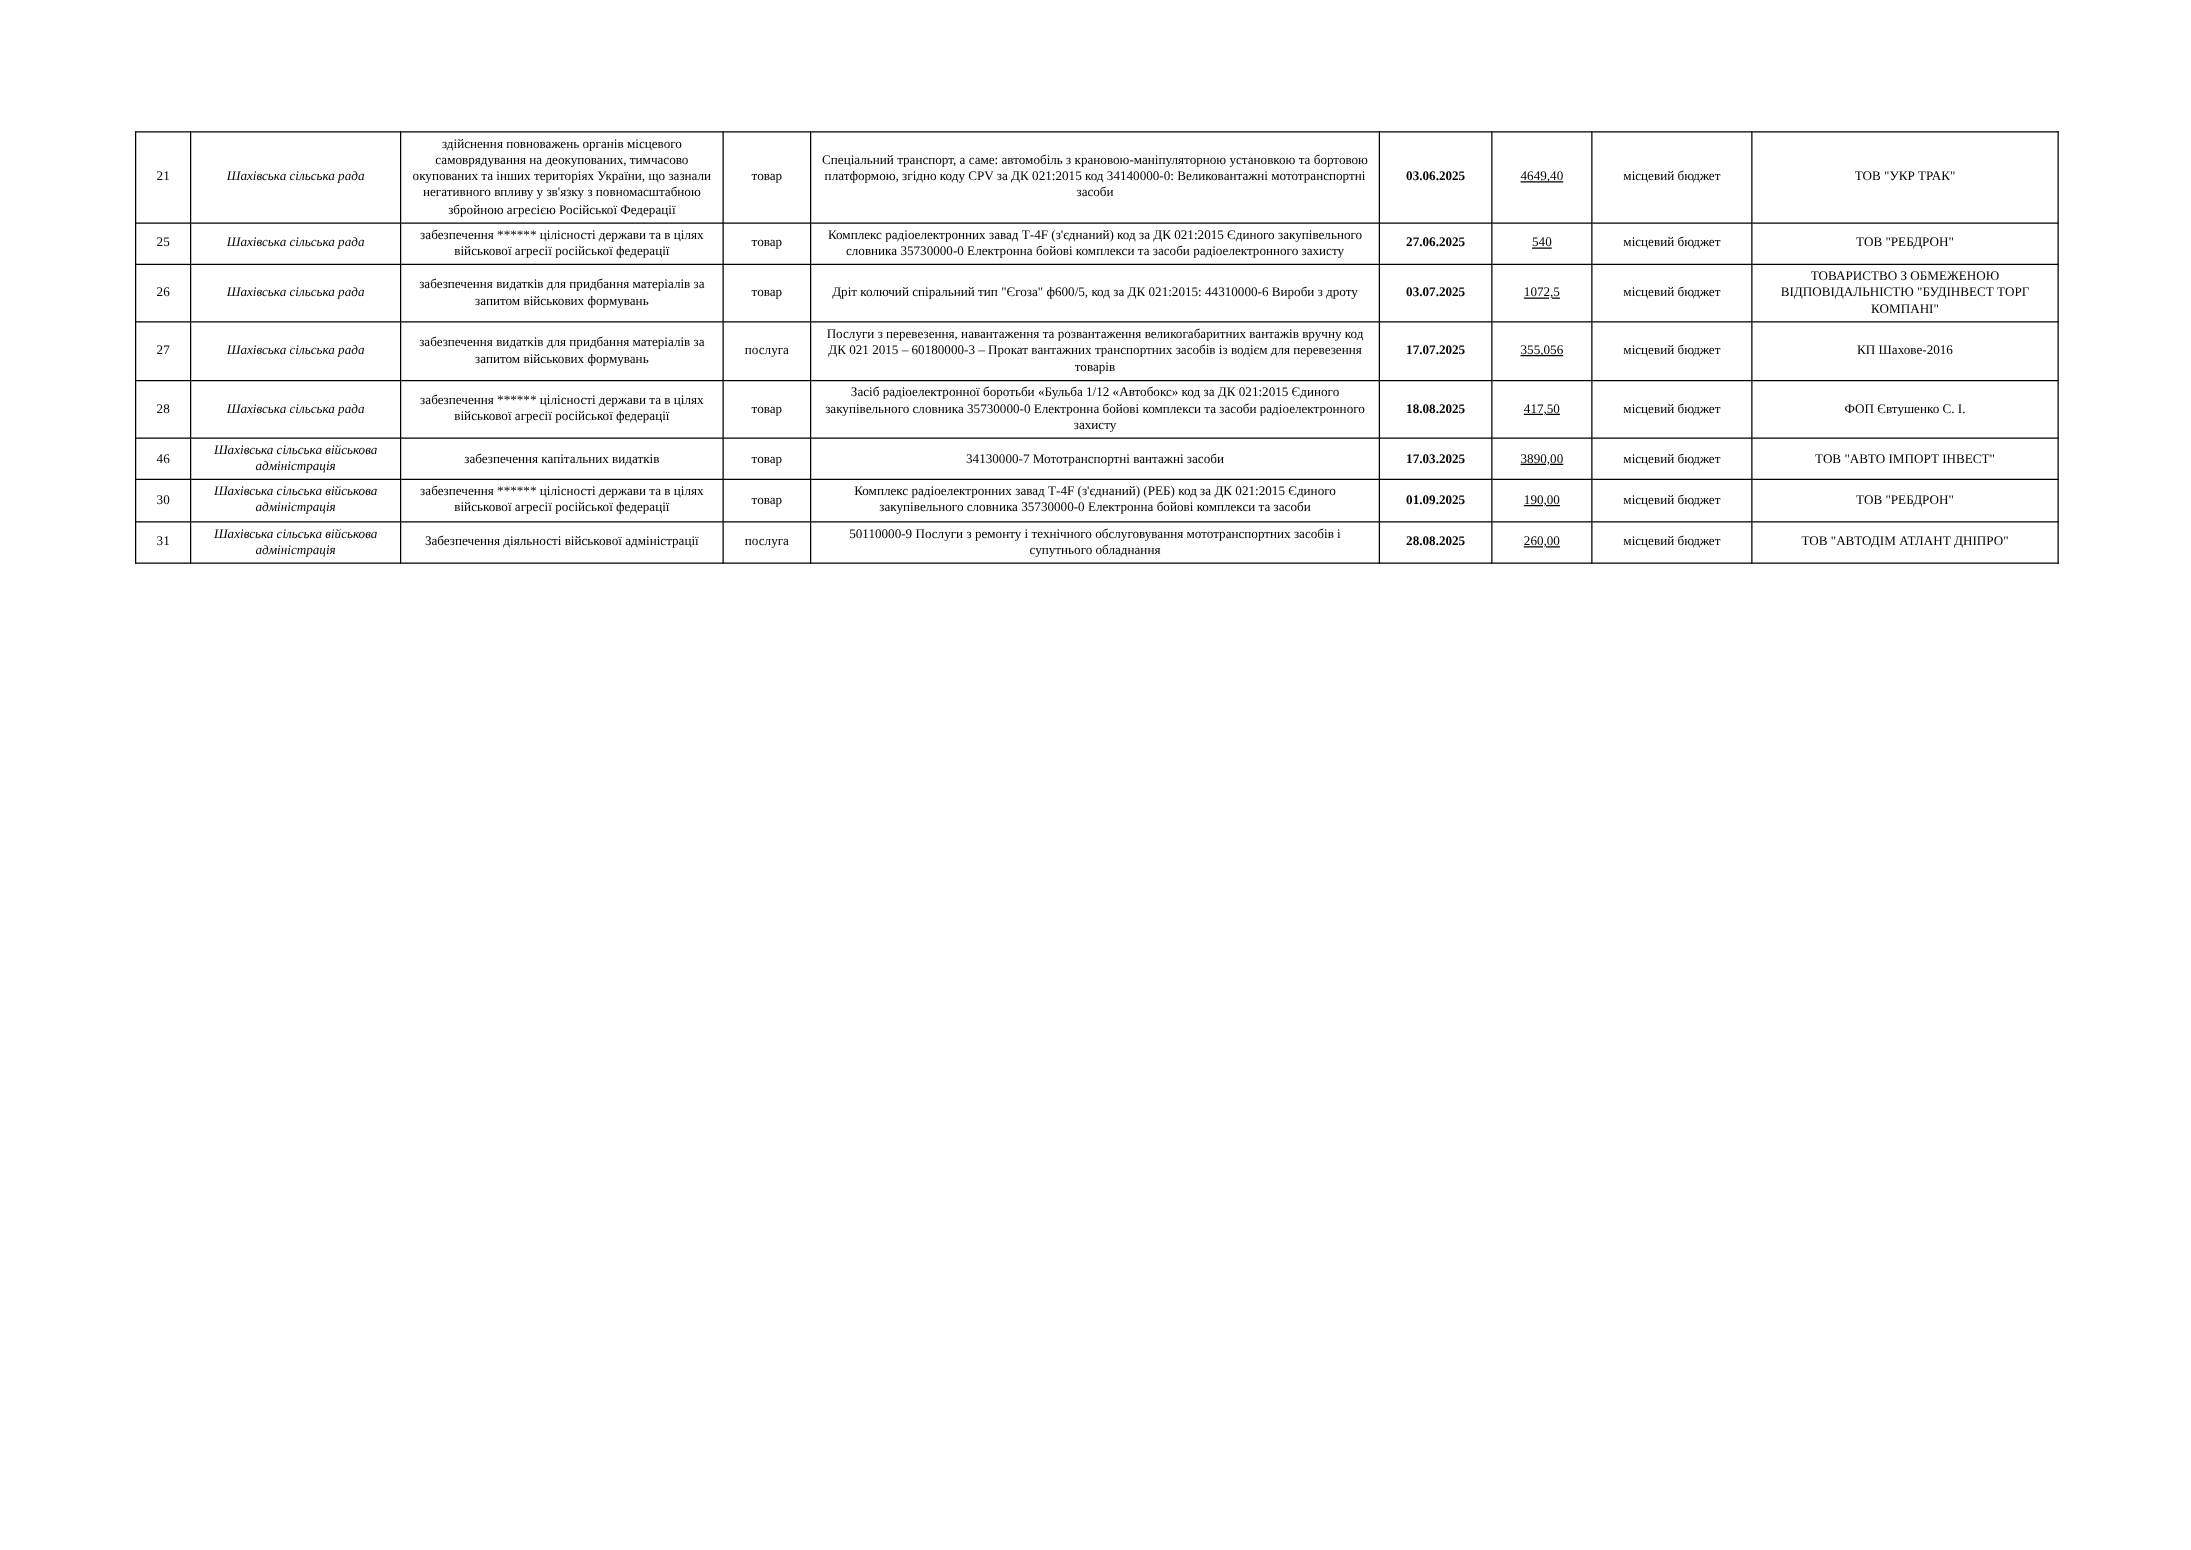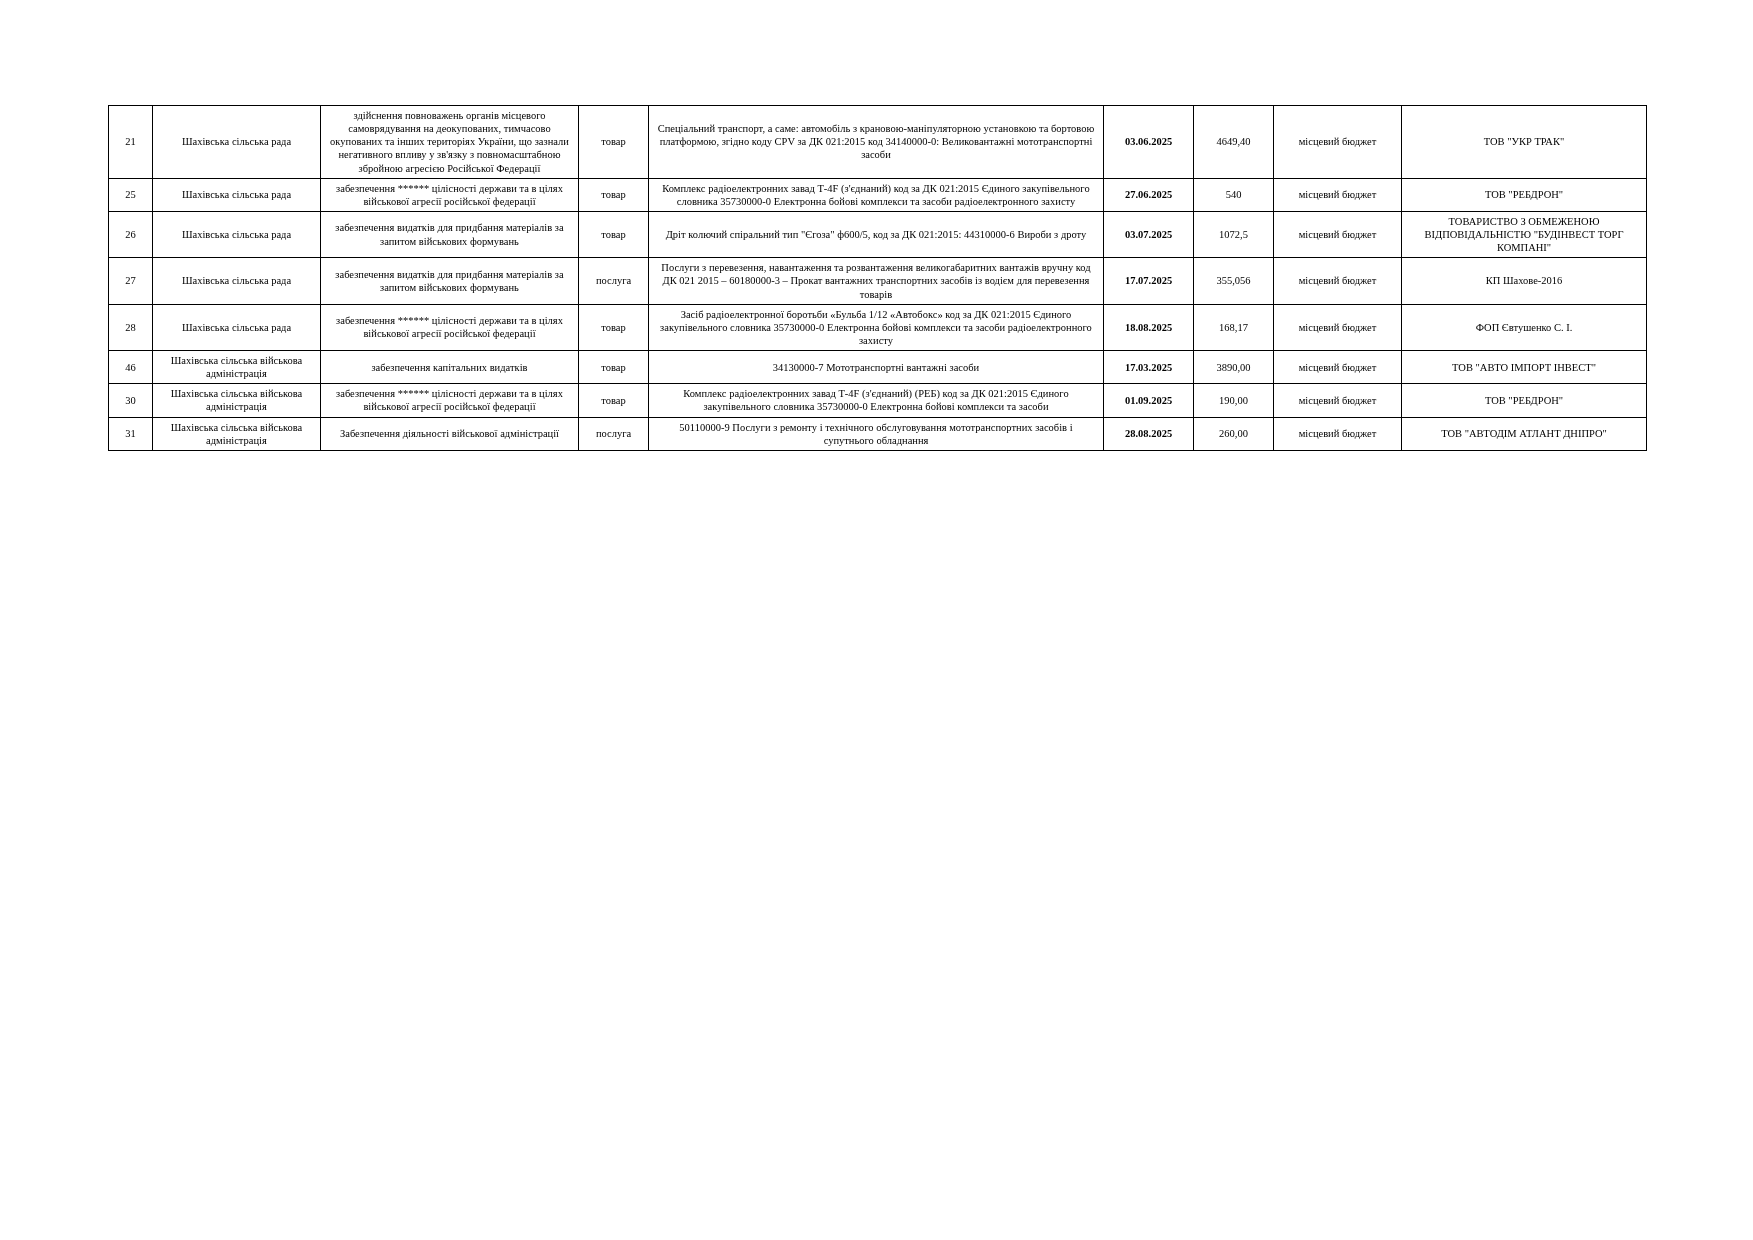--- a/index.html
+++ b/index.html
@@ -50,26 +50,26 @@
   col.c-kind    { width: 70px; }
   col.c-subject { width: 455px; }
   col.c-date    { width: 90px; }
   col.c-amount  { width: 80px; }
   col.c-source  { width: 128px; }
   col.c-supplier{ width: 245px; }
 
   .cell-num { font-size: 11px; }
   .cell-purpose { font-size: 9.8px; }
   .cell-subject { font-size: 10px; }
-  .cell-org { font-size: 10.5px; }
+  .cell-org { font-size: 10.5px; font-style: italic; }
   .cell-supplier { font-size: 11px; }
   .cell-source { font-size: 10px; }
   .cell-kind { font-size: 10.5px; }
   .cell-date { font-size: 10.5px; font-weight: bold; }
-  .cell-amount { font-size: 10.5px; }
+  .cell-amount { font-size: 10.5px; text-decoration: underline; }
 </style>
 </head>
 <body>
 
 <div class="page">
   <div class="table-wrap">
     <table class="doc-table">
       <colgroup>
         <col class="c-num">
         <col class="c-org">
@@ -126,21 +126,21 @@
           <td class="cell-source">місцевий бюджет</td>
           <td class="cell-supplier">КП Шахове-2016</td>
         </tr>
         <tr>
           <td class="cell-num">28</td>
           <td class="cell-org">Шахівська сільська рада</td>
           <td class="cell-purpose">забезпечення ****** цілісності держави та в цілях військової агресії російської федерації</td>
           <td class="cell-kind">товар</td>
           <td class="cell-subject">Засіб радіоелектронної боротьби «Бульба 1/12 «Автобокс» код за ДК 021:2015 Єдиного закупівельного словника 35730000-0 Електронна бойові комплекси та засоби радіоелектронного захисту</td>
           <td class="cell-date">18.08.2025</td>
-          <td class="cell-amount">168,17</td>
+          <td class="cell-amount">417,50</td>
           <td class="cell-source">місцевий бюджет</td>
           <td class="cell-supplier">ФОП         Євтушенко С. І.</td>
         </tr>
         <tr>
           <td class="cell-num">46</td>
           <td class="cell-org">Шахівська сільська військова адміністрація</td>
           <td class="cell-purpose">забезпечення капітальних видатків</td>
           <td class="cell-kind">товар</td>
           <td class="cell-subject">34130000-7 Мототранспортні вантажні засоби</td>
           <td class="cell-date">17.03.2025</td>

